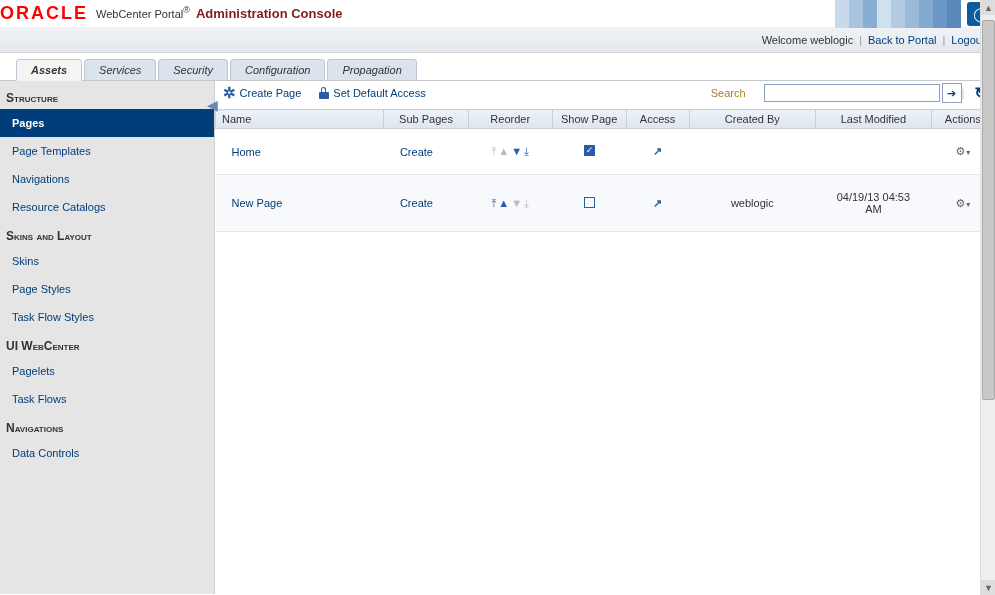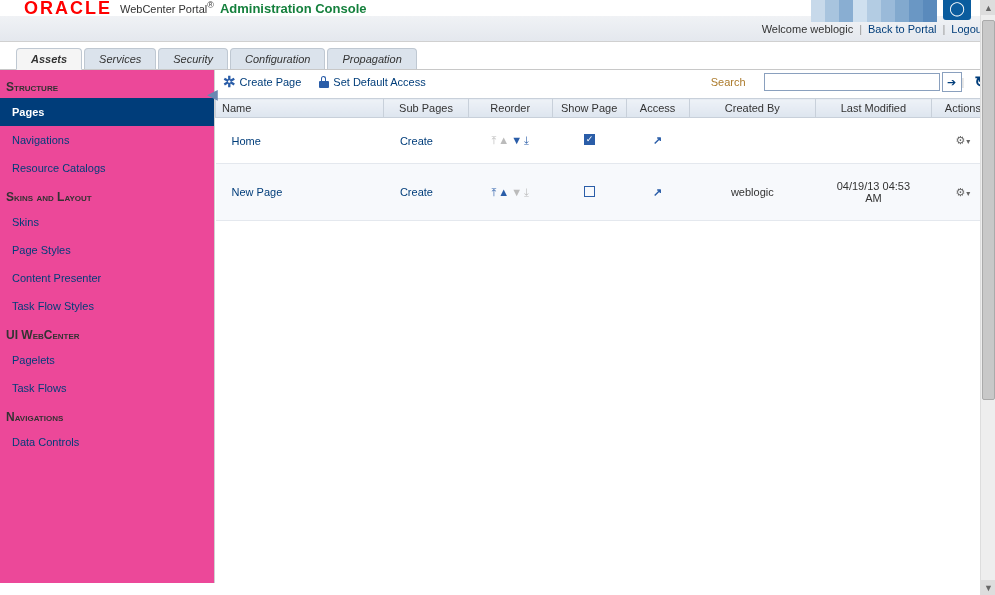--- a/index.html
+++ b/index.html
@@ -1,36 +1,36 @@
 <!DOCTYPE html>
 <html><head>
 <meta charset="utf-8">
 <style>
 * { margin: 0; padding: 0; box-sizing: border-box; font-family: Tahoma, Arial, sans-serif; font-size: 11px; }
 body { background: #fff; width: 995px; height: 595px; overflow: hidden; position: relative; }
 
-.header { height: 16px; background: #fff; display: flex; align-items: center; padding: 0 24px; position: relative; }
+.header { height: 27px; background: #fff; display: flex; align-items: center; padding: 0 0; position: relative; }
 .oracle-logo { color: #f00; font-weight: bold; font-size: 18px; letter-spacing: 2px; font-family: Arial; }
 .wc-text { color: #333; font-size: 13px; margin-left: 8px; }
 .wc-sup { font-size: 9px; vertical-align: super; }
-.admin-console { color: #15803d; font-size: 13px; font-weight: bold; margin-left: 6px; }
+.admin-console { color: #7f1d1d; font-size: 13px; font-weight: bold; margin-left: 6px; }
 .header-stripes { margin-left: auto; display: flex; height: 28px; }
 .stripe { width: 14px; height: 28px; }
 .header-icon { width: 28px; height: 24px; background: #0a5c9e; border-radius: 3px; margin-left: 6px; display: flex; align-items: center; justify-content: center; color: #fff; font-size: 14px; }
 
 .userbar { height: 26px; background: linear-gradient(#f0f2f5, #e4e8ee); display: flex; align-items: center; justify-content: flex-end; padding: 0 10px; color: #333; border-bottom: 1px solid #d0d0d0; }
 .userbar a { color: #003d7a; text-decoration: none; cursor: pointer; }
 .userbar span.sep { margin: 0 6px; color: #999; }
 
 .tabs { height: 28px; background: #fff; display: flex; align-items: flex-end; padding-left: 16px; border-bottom: 1px solid #c8c8c8; font-style: italic; }
 .tab { padding: 4px 14px; background: #dbe3ec; border: 1px solid #bfc8d2; border-bottom: none; border-radius: 4px 4px 0 0; margin-right: 2px; color: #333; cursor: pointer; }
 .tab.active { background: #f5f5f5; font-weight: bold; border-bottom: 1px solid #f5f5f5; margin-bottom: -1px; }
 
 .main { display: flex; height: 513px; }
-.sidebar { width: 214px; background: #ec4899; padding: 2px 0 0 0; overflow-y: auto; }
+.sidebar { width: 214px; background: #e5e5e5; padding: 2px 0 0 0; overflow-y: auto; }
 .side-group { padding: 8px 6px 4px 6px; color: #333; font-variant: small-caps; font-weight: bold; font-size: 12px; }
 .side-item { padding: 8px 12px; color: #003d7a; cursor: pointer; }
 .side-item.active { background: #003d7a; color: #fff; font-weight: bold; }
 
 .content { flex: 1; position: relative; border-left: 1px solid #d0d0d0; }
 .collapse-handle { position: absolute; left: -8px; top: 16px; color: #6a87b2; cursor: pointer; font-size: 14px; }
 
 .breadcrumb { padding: 4px 8px; color: #888; font-size: 11px; }
 .toolbar { display: flex; align-items: center; padding: 2px 8px 6px 8px; }
 .tool-btn { display: flex; align-items: center; color: #003d7a; cursor: pointer; margin-right: 18px; }
@@ -105,26 +105,26 @@
     <div class="tab">Services</div>
     <div class="tab">Security</div>
     <div class="tab">Configuration</div>
     <div class="tab">Propagation</div>
   </div>
 
 <div class="main">
   <div class="sidebar" id="sidebar">
       <div class="side-group">Structure</div>
       <div class="side-item active">Pages</div>
+      <div class="side-item">Page Templates</div>
       <div class="side-item">Navigations</div>
       <div class="side-item">Resource Catalogs</div>
       <div class="side-group">Skins and Layout</div>
       <div class="side-item">Skins</div>
       <div class="side-item">Page Styles</div>
-      <div class="side-item">Content Presenter</div>
       <div class="side-item">Task Flow Styles</div>
       <div class="side-group">UI WebCenter</div>
       <div class="side-item">Pagelets</div>
       <div class="side-item">Task Flows</div>
       <div class="side-group">Navigations</div>
       <div class="side-item">Data Controls</div>
     </div>
 
   <div class="content">
     <div class="collapse-handle">◀</div>

